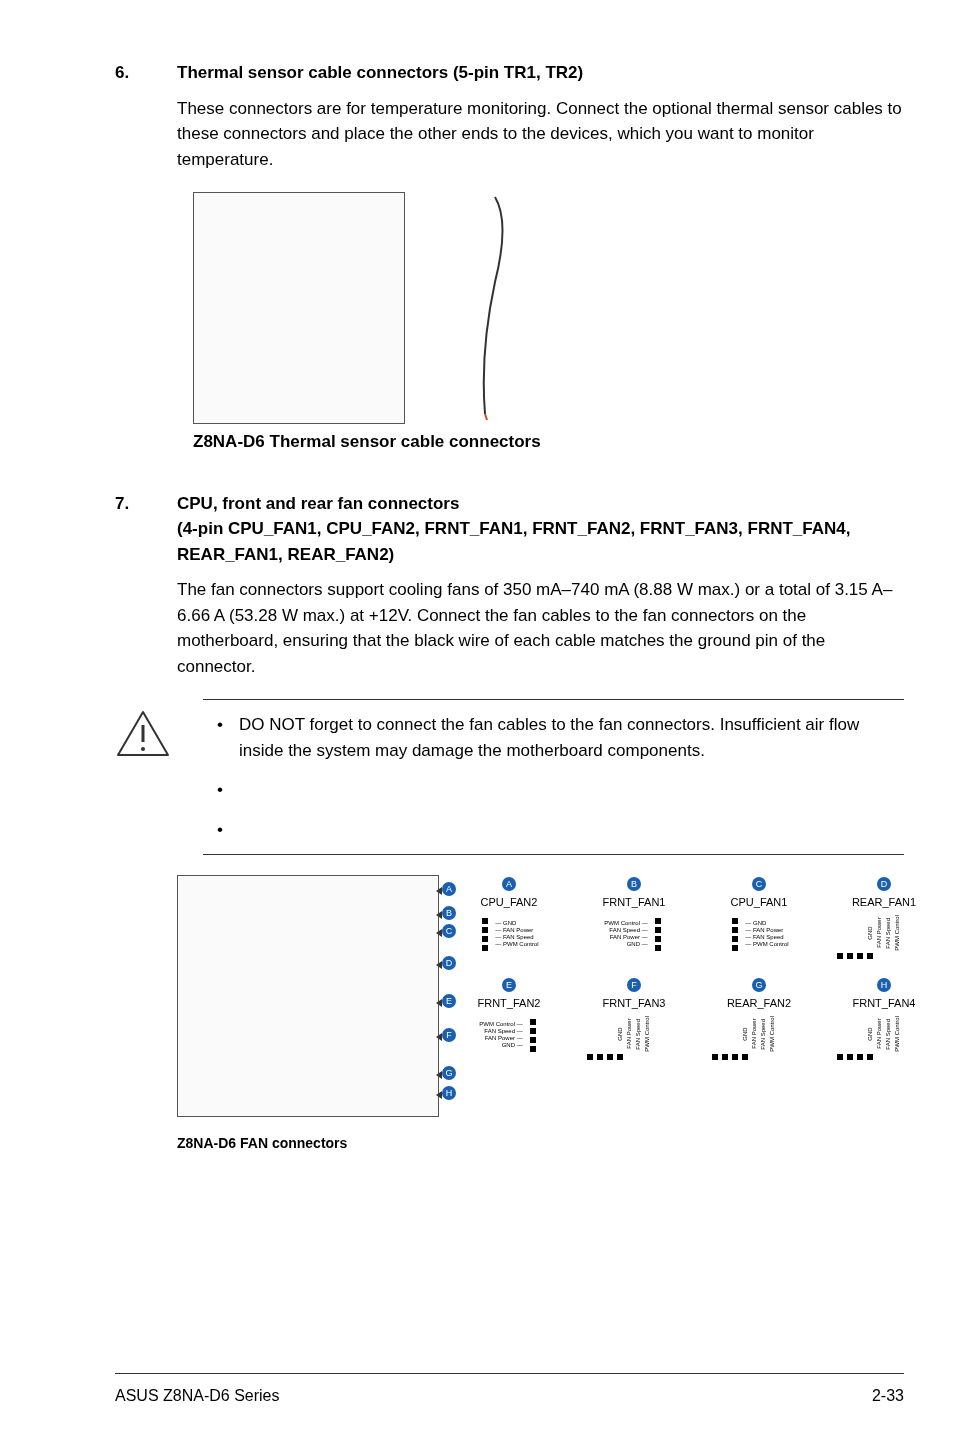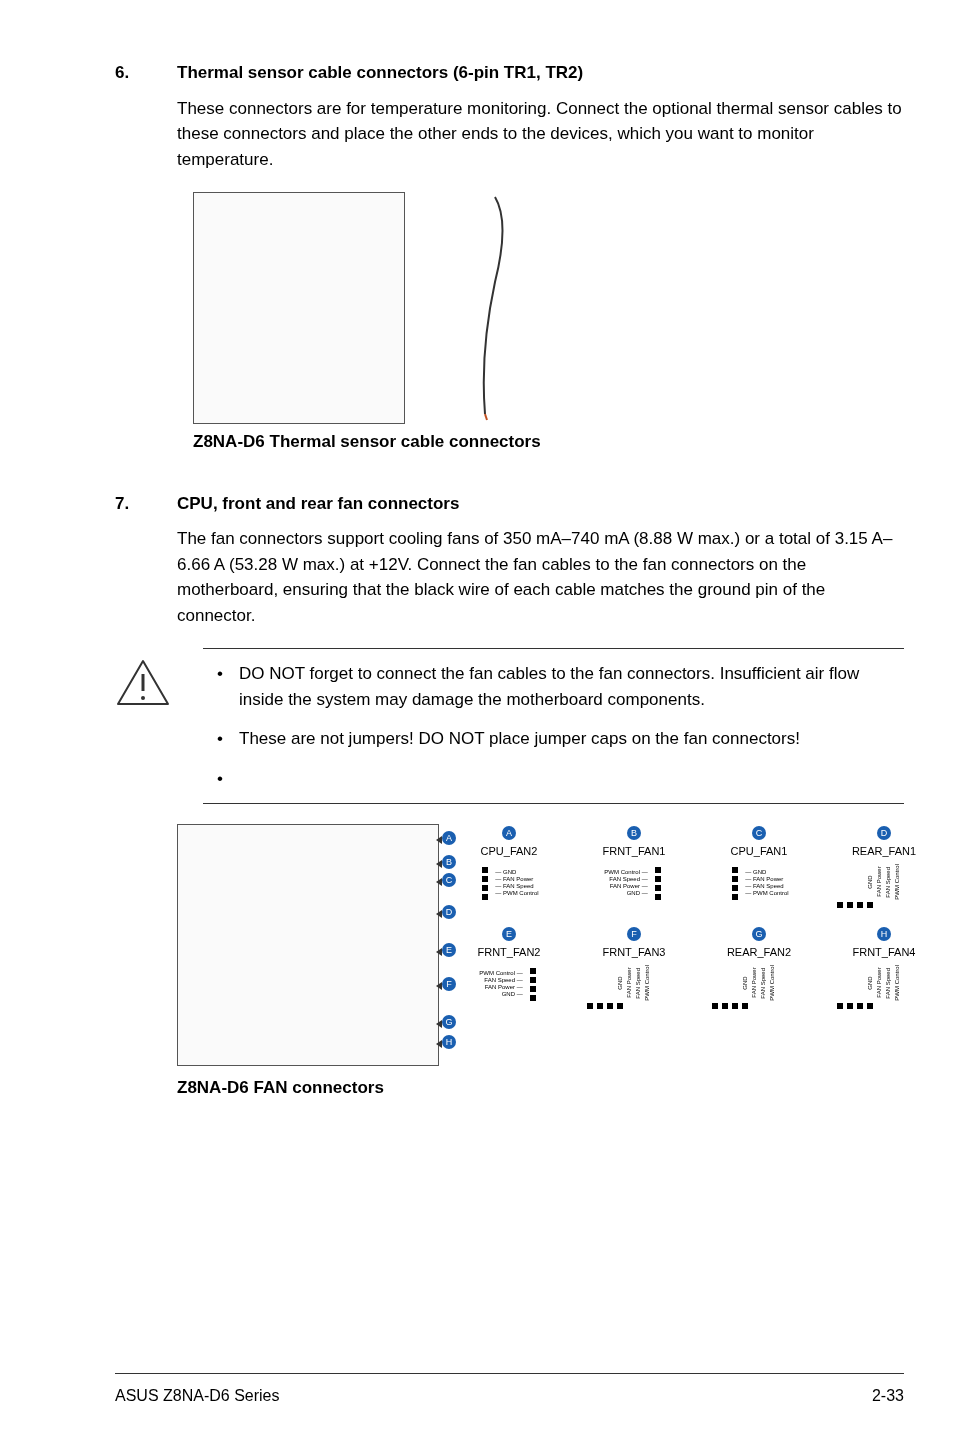--- a/index.html
+++ b/index.html
@@ -180,70 +180,70 @@
   }
   .vlabel {
     writing-mode: vertical-rl;
     transform: rotate(180deg);
     font-size: 6px;
     line-height: 7px;
     display: inline-block;
   }
   .caption2 {
     font-weight: bold;
-    font-size: 17px;
-    margin-top: 9px;
+    font-size: 14px;
+    margin-top: 16px;
   }
 </style>
 </head>
 <body>
 
 <div class="page">
 
   <div class="section-row">
     <div class="section-num">6.</div>
-    <div class="section-title">Thermal sensor cable connectors (6-pin TR1, TR2)</div>
+    <div class="section-title">Thermal sensor cable connectors (5-pin TR1, TR2)</div>
   </div>
   <div class="body-text">These connectors are for temperature monitoring. Connect the optional thermal sensor cables to these connectors and place the other ends to the devices, which you want to monitor temperature.</div>
 
   <div class="media-placeholder">
     <div class="mb1">
       <div class="board-box"></div>
       <svg class="cable-svg" viewBox="0 0 60 230">
         <path d="M30 5 Q45 30 30 90 Q15 160 20 222" fill="none" stroke="#333" stroke-width="2"></path>
         <path d="M20 222 L22 228" stroke="#c05020" stroke-width="2"></path>
       </svg>
     </div>
     <div class="caption">Z8NA-D6 Thermal sensor cable connectors</div>
   </div>
 
   <div class="section-row" style="margin-top:36px;">
     <div class="section-num">7.</div>
     <div class="section-title">
       <span>CPU, front and rear fan connectors</span><br>
+      <span>(4-pin CPU_FAN1, CPU_FAN2, FRNT_FAN1, FRNT_FAN2, FRNT_FAN3, FRNT_FAN4, REAR_FAN1, REAR_FAN2)</span>
     </div>
   </div>
   <div class="body-text">The fan connectors support cooling fans of 350 mA–740 mA (8.88 W max.) or a total of 3.15 A–6.66 A (53.28 W max.) at +12V. Connect the fan cables to the fan connectors on the motherboard, ensuring that the black wire of each cable matches the ground pin of the connector.</div>
 
   <div class="note-row">
     <div class="note-icon">
       <svg width="56" height="50" viewBox="0 0 56 50">
         <path d="M28 3 L53 46 L3 46 Z" fill="none" stroke="#333" stroke-width="2" stroke-linejoin="round"></path>
         <line x1="28" y1="16" x2="28" y2="33" stroke="#333" stroke-width="3"></line>
         <circle cx="28" cy="40" r="2" fill="#333"></circle>
       </svg>
     </div>
     <div class="note-list">
       <div class="note-item">
         <div class="bullet">•</div>
         <div>DO NOT forget to connect the fan cables to the fan connectors. Insufficient air flow inside the system may damage the motherboard components.</div>
       </div>
       <div class="note-item">
         <div class="bullet">•</div>
-        <div>These are not jumpers! DO NOT place jumper caps on the fan connectors!</div>
       </div>
       <div class="note-item">
         <div class="bullet">•</div>
       </div>
     </div>
   </div>
 
   <div class="fan-diagram">
     <div class="fan-top">
       <div>

